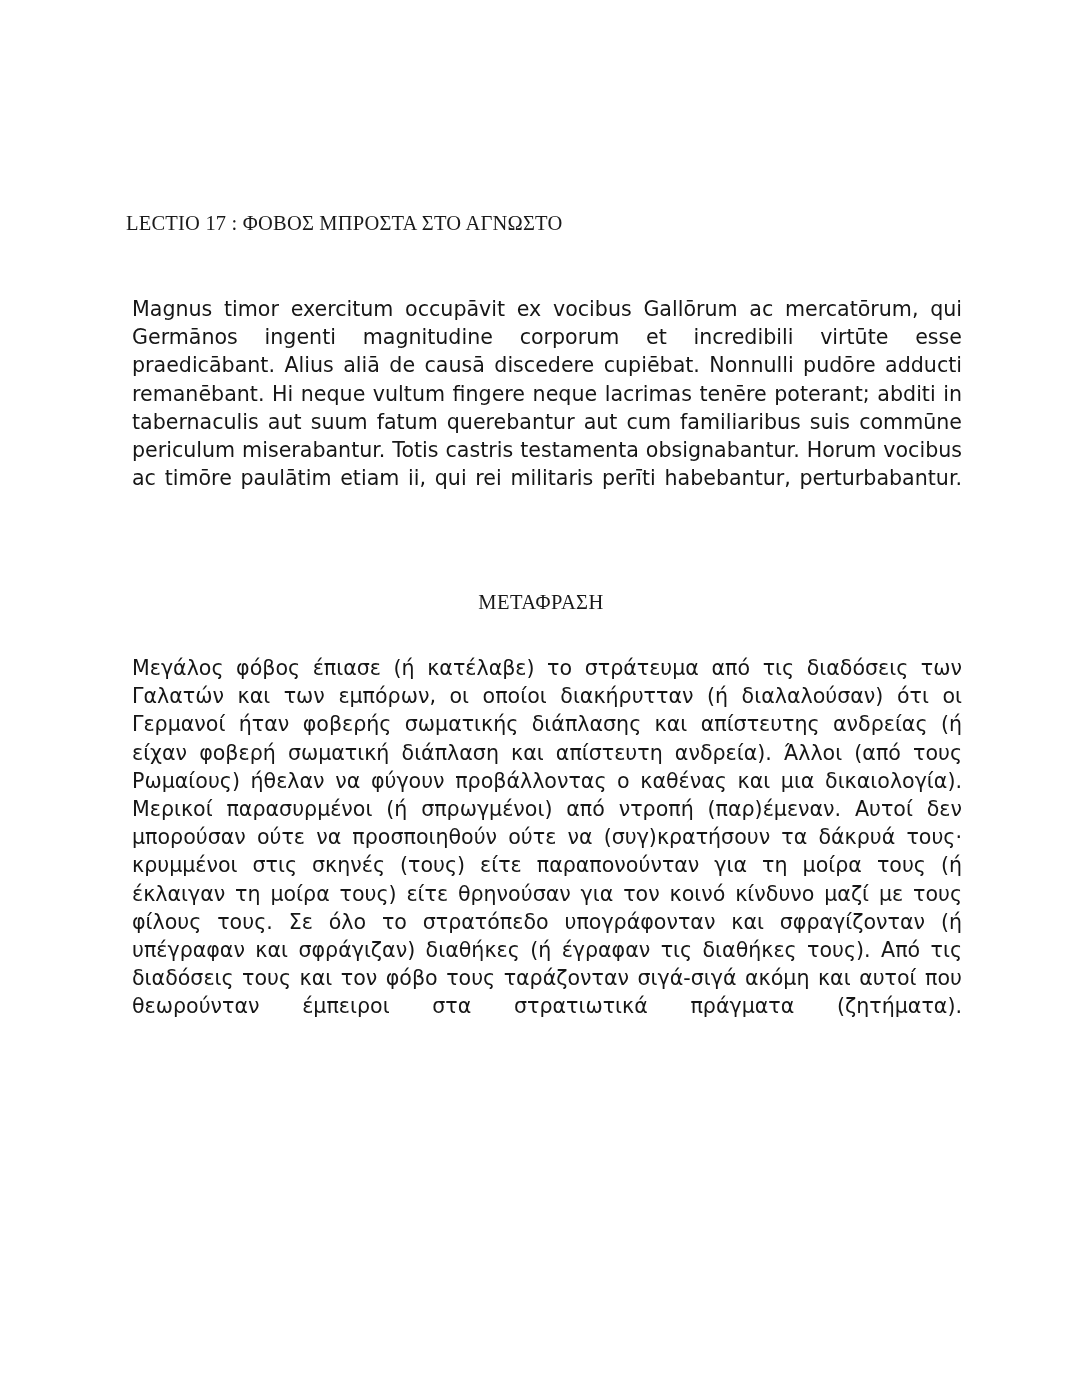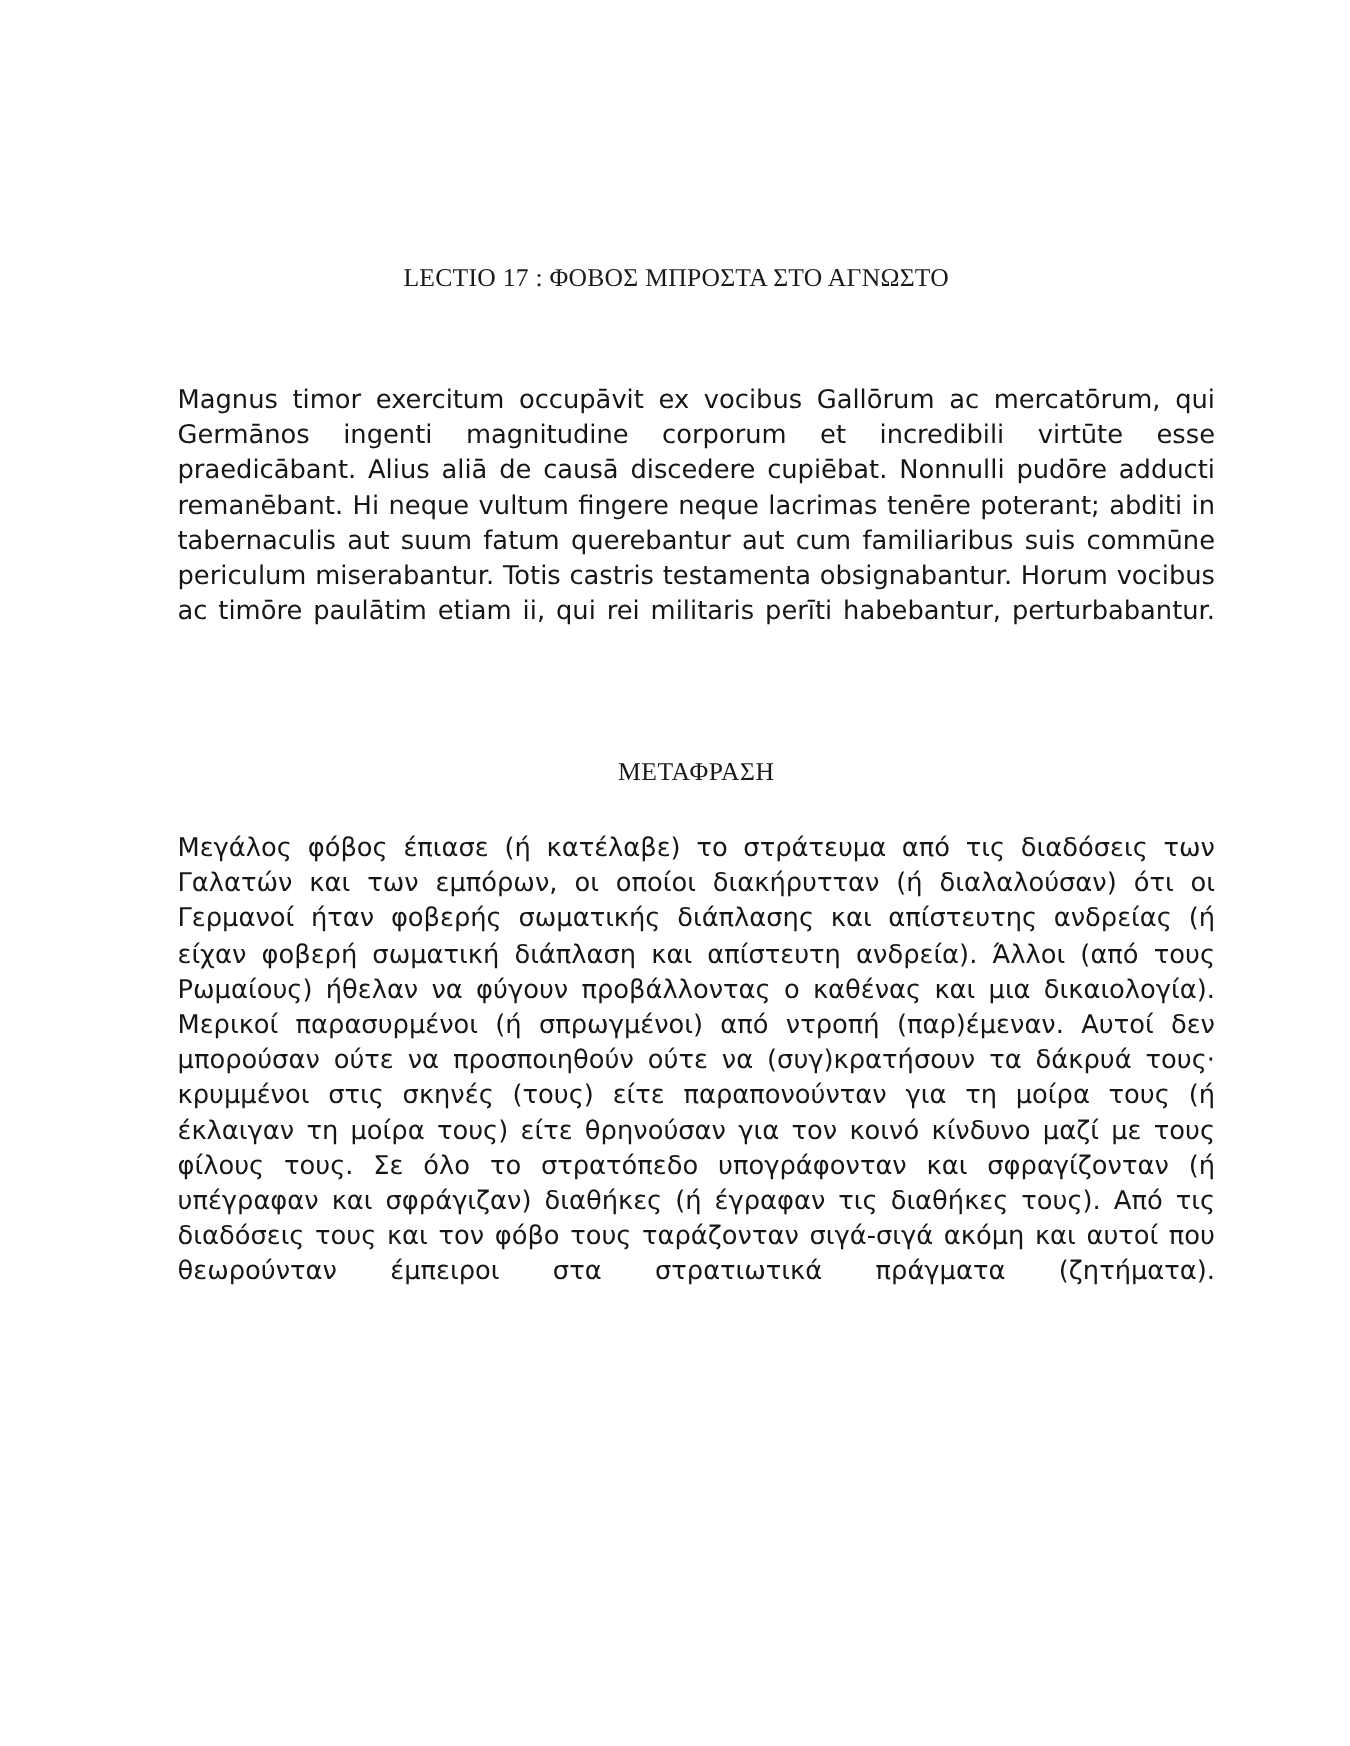--- a/index.html
+++ b/index.html
@@ -31,50 +31,49 @@
     top: 0;
     width: 830px;
   }
 
   
   .doc-title {
     font-family: "Liberation Serif", "DejaVu Serif", serif;
     font-size: 20.5px;
     font-weight: 400;
     letter-spacing: 0.2px;
-    text-align: center;
     color: #1a1a1a;
     margin: 0;
     position: absolute;
     left: 0;
     width: 830px;
     top: 212px;
     white-space: nowrap;
   }
 
   .section-heading {
     font-family: "Liberation Serif", "DejaVu Serif", serif;
     font-size: 20.5px;
     font-weight: 400;
     letter-spacing: 0.4px;
     text-align: center;
     color: #1a1a1a;
-    margin: 16px;
+    margin: 0;
     position: absolute;
     left: 0;
     width: 830px;
     top: 591px;
   }
 
   
   .body-para {
     position: absolute;
     left: 0;
     width: 830px;
-    margin: 16px;
+    margin: 6px;
     font-family: "DejaVu Sans", sans-serif;
     font-size: 20.6px;
     line-height: 28.2px;
     text-align: justify;
     text-justify: inter-word;
     color: #161616;
     word-spacing: 0.02em;
     hyphens: none;
   }
 

